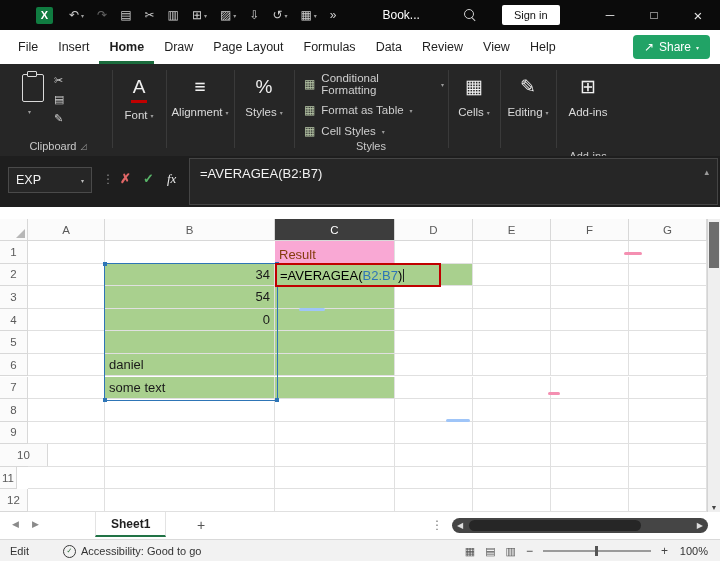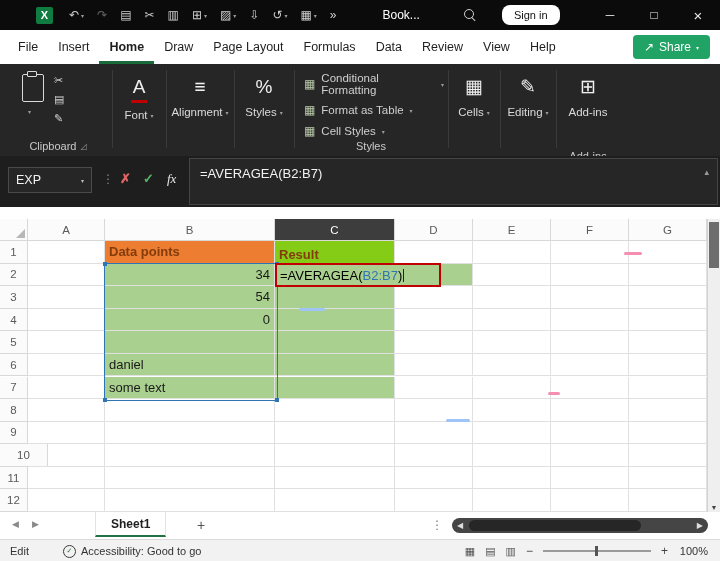--- a/index.html
+++ b/index.html
@@ -11,21 +11,21 @@
   .app-icon{width:17px;height:17px;margin-left:36px;background:#107C41;color:#fff;
     font-size:11px;font-weight:bold;display:flex;align-items:center;justify-content:center;border-radius:2px;}
   .qat{display:flex;align-items:center;gap:13px;margin-left:16px;font-size:12px;color:#cfcfcf;}
   .qat-item{display:flex;align-items:center;gap:2px;cursor:default;}
   .qat-item.dim{opacity:.45;}
   .caret{font-size:6px;color:#9a9a9a;}
   .doc-title{margin-left:46px;font-size:12px;color:#fff;}
   .search-icon{margin-left:44px;position:relative;width:12px;height:12px;}
   .search-icon i{position:absolute;left:0;top:0;width:8px;height:8px;border:1.4px solid #cfcfcf;border-radius:50%;}
   .search-icon b{position:absolute;left:8px;top:8px;width:5px;height:1.4px;background:#cfcfcf;transform:rotate(45deg);transform-origin:0 0;}
-  .signin-btn{margin-left:26px;background:#fff;color:#111;font-size:11px;padding:4px 12px;border-radius:8px;cursor:default;}
+  .signin-btn{margin-left:26px;background:#fff;color:#111;font-size:11px;padding:4px 12px;border-radius:2px;cursor:default;}
   .win-controls{margin-left:auto;display:flex;}
   .win-btn{width:44px;height:30px;display:flex;align-items:center;justify-content:center;font-size:12px;color:#e8e8e8;cursor:default;}
   
   .menubar{position:absolute;left:0;top:30px;right:0;height:34px;background:#fff;display:flex;align-items:center;}
   .menu-tabs{display:flex;align-items:center;height:100%;margin-left:8px;}
   .menu-item{padding:0 10px;height:100%;display:flex;align-items:center;font-size:12.5px;color:#1f1f1f;cursor:default;}
   .menu-item.active{font-weight:700;box-shadow:inset 0 -3px 0 #1a6b3c;}
   .share-btn{margin-left:auto;margin-right:10px;background:#21A366;color:#fff;font-size:12px;
     padding:5px 11px;border-radius:4px;display:flex;align-items:center;gap:5px;cursor:default;}
   .share-btn .caret{color:#e6f5ec;}
@@ -327,25 +327,24 @@
       <div class="hdr" style="left: 0px; top: 22px; width: 28px; height: 22.5833px;">1</div>
       <div class="hdr" style="left: 0px; top: 44.5833px; width: 28px; height: 22.5833px;">2</div>
       <div class="hdr" style="left: 0px; top: 67.1667px; width: 28px; height: 22.5833px;">3</div>
       <div class="hdr" style="left: 0px; top: 89.75px; width: 28px; height: 22.5833px;">4</div>
       <div class="hdr" style="left: 0px; top: 112.333px; width: 28px; height: 22.5833px;">5</div>
       <div class="hdr" style="left: 0px; top: 134.917px; width: 28px; height: 22.5833px;">6</div>
       <div class="hdr" style="left: 0px; top: 157.5px; width: 28px; height: 22.5833px;">7</div>
       <div class="hdr" style="left: 0px; top: 180.083px; width: 28px; height: 22.5833px;">8</div>
       <div class="hdr" style="left: 0px; top: 202.667px; width: 28px; height: 22.5833px;">9</div>
       <div class="hdr" style="left: 0px; top: 225.25px; width: 48px; height: 22.5833px;">10</div>
-      <div class="hdr" style="left: 0px; top: 247.833px; width: 28px; height: 22.5833px;">11</div>
+      <div class="hdr" style="left: 0px; top: 247.833px; width: 17px; height: 22.5833px;">11</div>
       <div class="hdr" style="left: 0px; top: 270.417px; width: 28px; height: 22.5833px;">12</div>
       <div class="cell" style="left: 28px; top: 22px; width: 77px; height: 22.5833px;"></div>
-      <div class="cell" style="left: 105px; top: 22px; width: 170px; height: 22.5833px; background: rgb(237, 125, 49); justify-content: flex-start; font-weight: 700; color: rgb(132, 60, 12);">Data points</div>
-      <div class="cell" style="left: 275px; top: 22px; width: 120px; height: 27px; background: #84cc16; justify-content: flex-start; font-weight: 700; color: rgb(132, 60, 12);">Result</div>
+      <div class="cell" style="left: 275px; top: 22px; width: 120px; height: 27px; background: #f9a8d4; justify-content: flex-start; font-weight: 400; color: rgb(132, 60, 12);">Result</div>
       <div class="cell" style="left: 395px; top: 22px; width: 78px; height: 22.5833px;"></div>
       <div class="cell" style="left: 473px; top: 22px; width: 78px; height: 22.5833px;"></div>
       <div class="cell" style="left: 551px; top: 22px; width: 78px; height: 22.5833px;"></div>
       <div class="cell" style="left: 629px; top: 22px; width: 78px; height: 22.5833px;"></div>
       <div class="cell" style="left: 28px; top: 44.5833px; width: 77px; height: 22.5833px;"></div>
       <div class="cell" style="left: 105px; top: 44.5833px; width: 170px; height: 22.5833px; background: rgb(169, 208, 142); justify-content: flex-end;">34</div>
       <div class="cell" style="left: 275px; top: 44.5833px; width: 120px; height: 22.5833px; background: rgb(169, 208, 142);"></div>
       <div class="cell" style="left: 395px; top: 44.5833px; width: 78px; height: 22.5833px; background: rgb(169, 208, 142);"></div>
       <div class="cell" style="left: 473px; top: 44.5833px; width: 78px; height: 22.5833px;"></div>
       <div class="cell" style="left: 551px; top: 44.5833px; width: 78px; height: 22.5833px;"></div>

